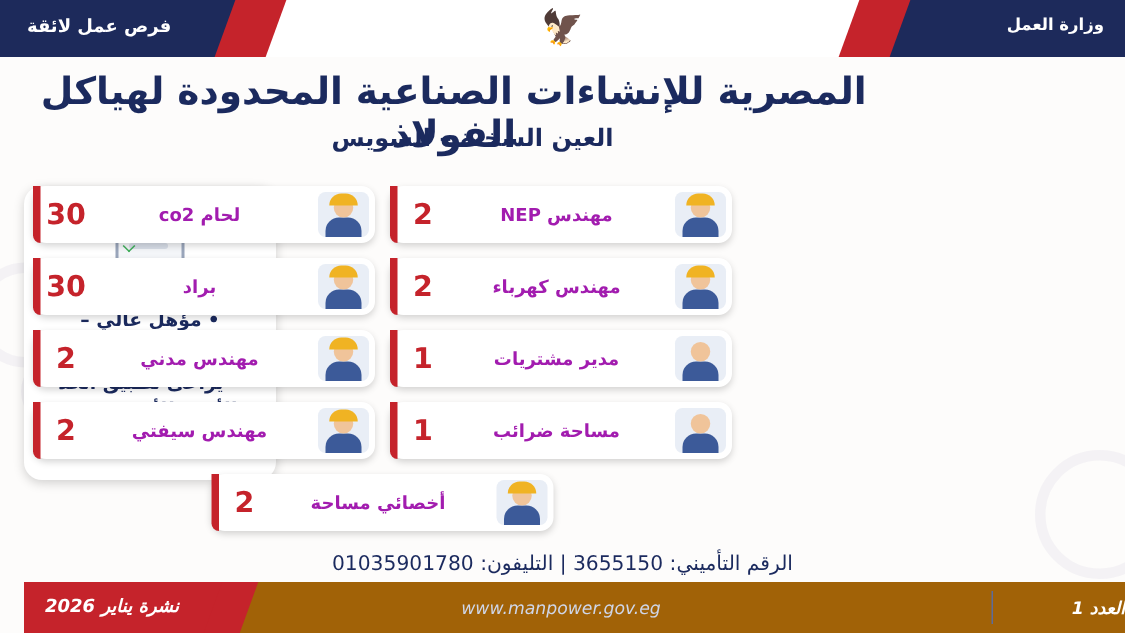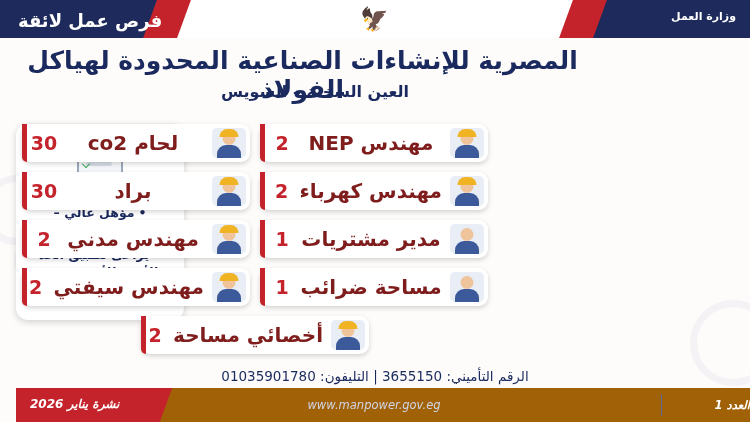--- a/index.html
+++ b/index.html
@@ -42,21 +42,21 @@
   .topbar .red-slashR {
     position: absolute; left: 566px; top: 0; width: 34px; height: 38px;
     background: #c5232b; transform: skewX(-20deg);
   }
   .topbar .tag-right {
     position: absolute; right: 14px; top: 10px;
     color: #fff; font-size: 11px; font-weight: bold;
   }
   .topbar .tag-left {
     position: absolute; left: 18px; top: 10px;
-    color: #fff; font-size: 18px; font-weight: bold;
+    color: #fff; font-size: 12px; font-weight: bold;
   }
   .emblem {
     position: absolute; left: 359px; top: 3px;
     width: 32px; height: 32px;
     display: flex; align-items: center; justify-content: center;
     color: #b99433; font-size: 23px; line-height: 1;
   }
 
   
   .title {
@@ -138,21 +138,21 @@
   .pill .avatar .body {
     position: absolute; bottom: 0; left: 50%; transform: translateX(-50%);
     width: 24px; height: 13px; border-radius: 9px 9px 0 0; background: #3c5a99;
   }
   .pill .avatar .helmet {
     position: absolute; top: 1px; left: 50%; transform: translateX(-50%);
     width: 19px; height: 8px; border-radius: 9px 9px 0 0; background: #f0b323;
   }
   .pill .label {
     flex: 1 1 auto;
-    font-size: 20px; font-weight: bold; color: #7f1d1d;
+    font-size: 12px; font-weight: bold; color: #a21caf;
     text-align: center;
     white-space: nowrap;
     padding: 0 4px;
   }
   .pill .count {
     flex: 0 0 auto;
     font-size: 19px; font-weight: bold; color: #c5232b;
     min-width: 28px; text-align: center;
   }
   .pill .leftbar {

